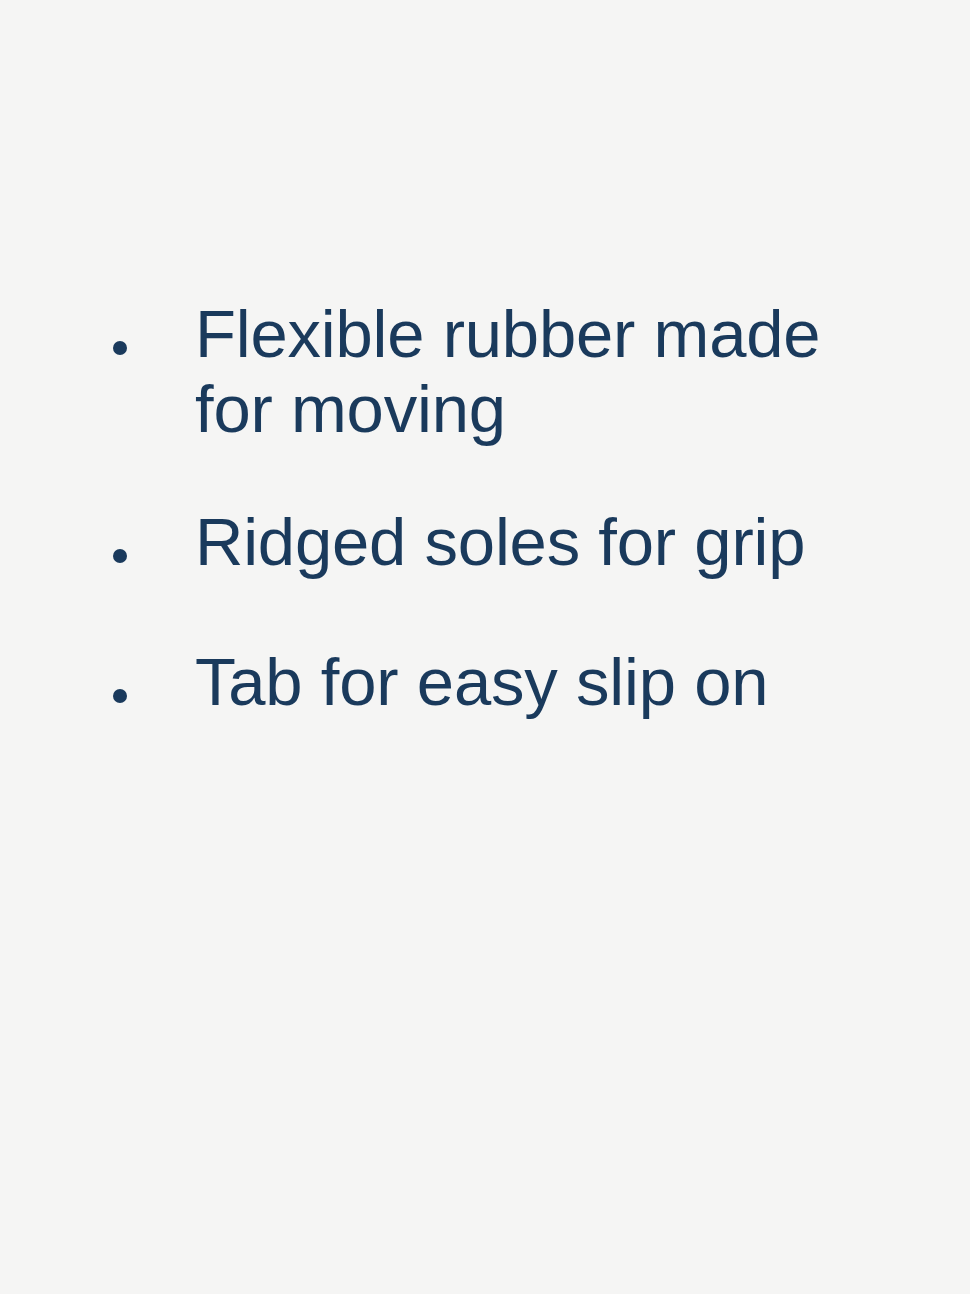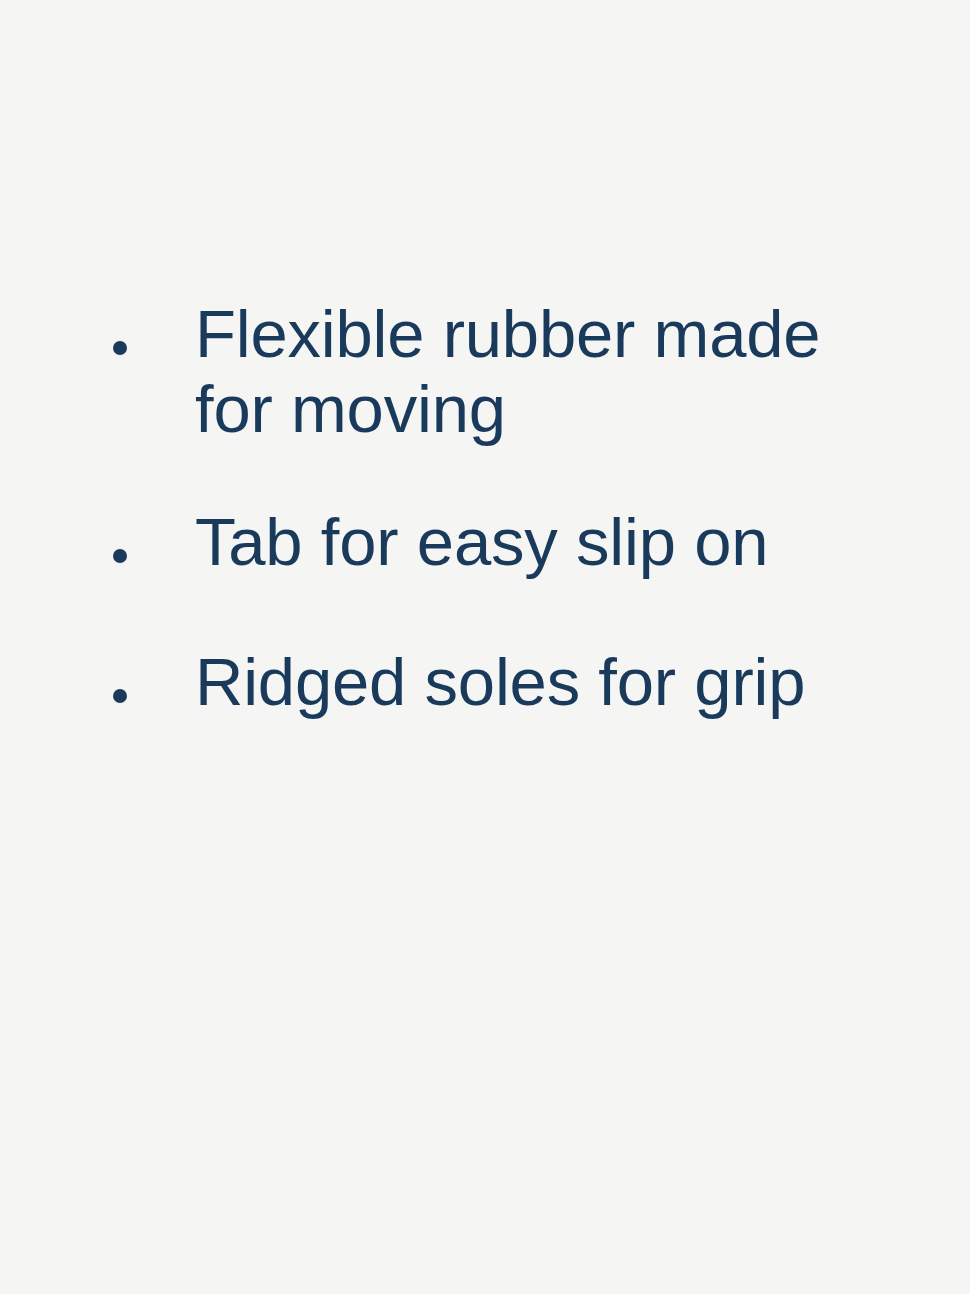--- a/index.html
+++ b/index.html
@@ -76,23 +76,23 @@
   <ul id="feature-list">
 
     <li class="feature-item">
       <span class="feature-bullet"></span>
       <span class="feature-text">Flexible rubber made for moving</span>
     </li>
 
 
     <li class="feature-item">
       <span class="feature-bullet"></span>
-      <span class="feature-text">Tab for easy slip on</span>
+      <span class="feature-text">Ridged soles for grip</span>
     </li>
 
     <li class="feature-item">
       <span class="feature-bullet"></span>
-      <span class="feature-text">Ridged soles for grip</span>
+      <span class="feature-text">Tab for easy slip on</span>
     </li>
 
   </ul>
 
 </div>
 
 </body></html>

